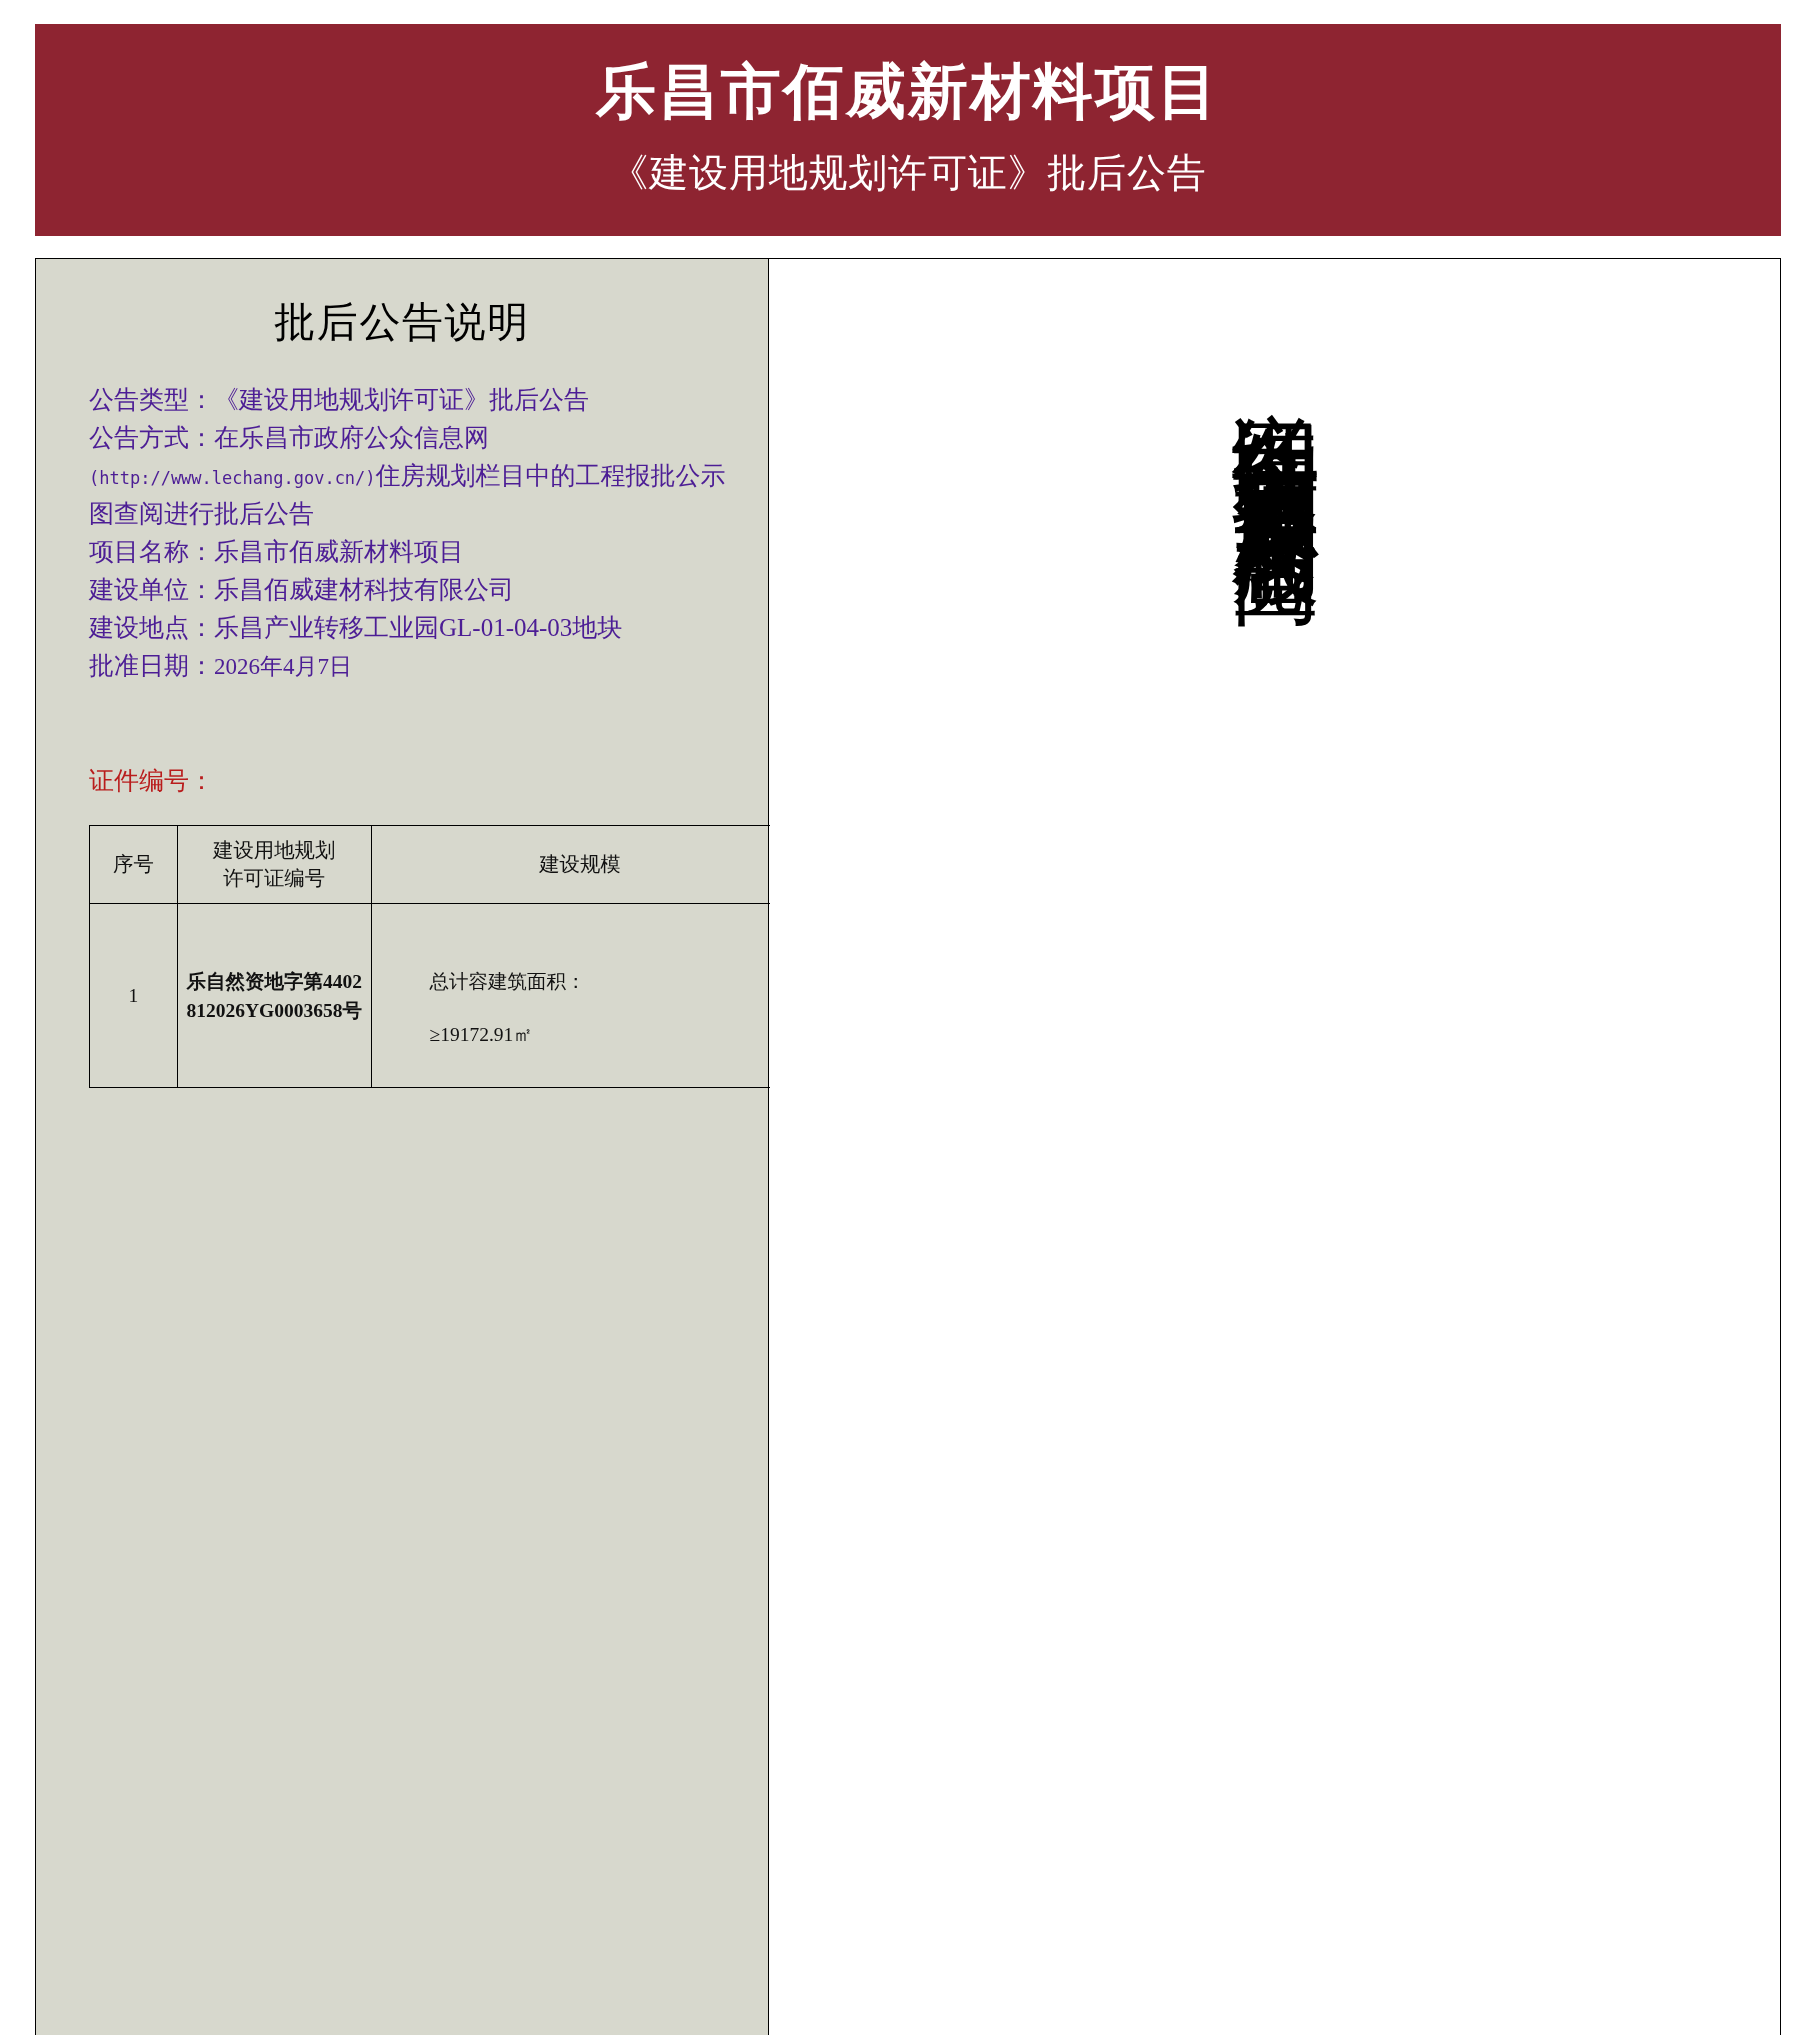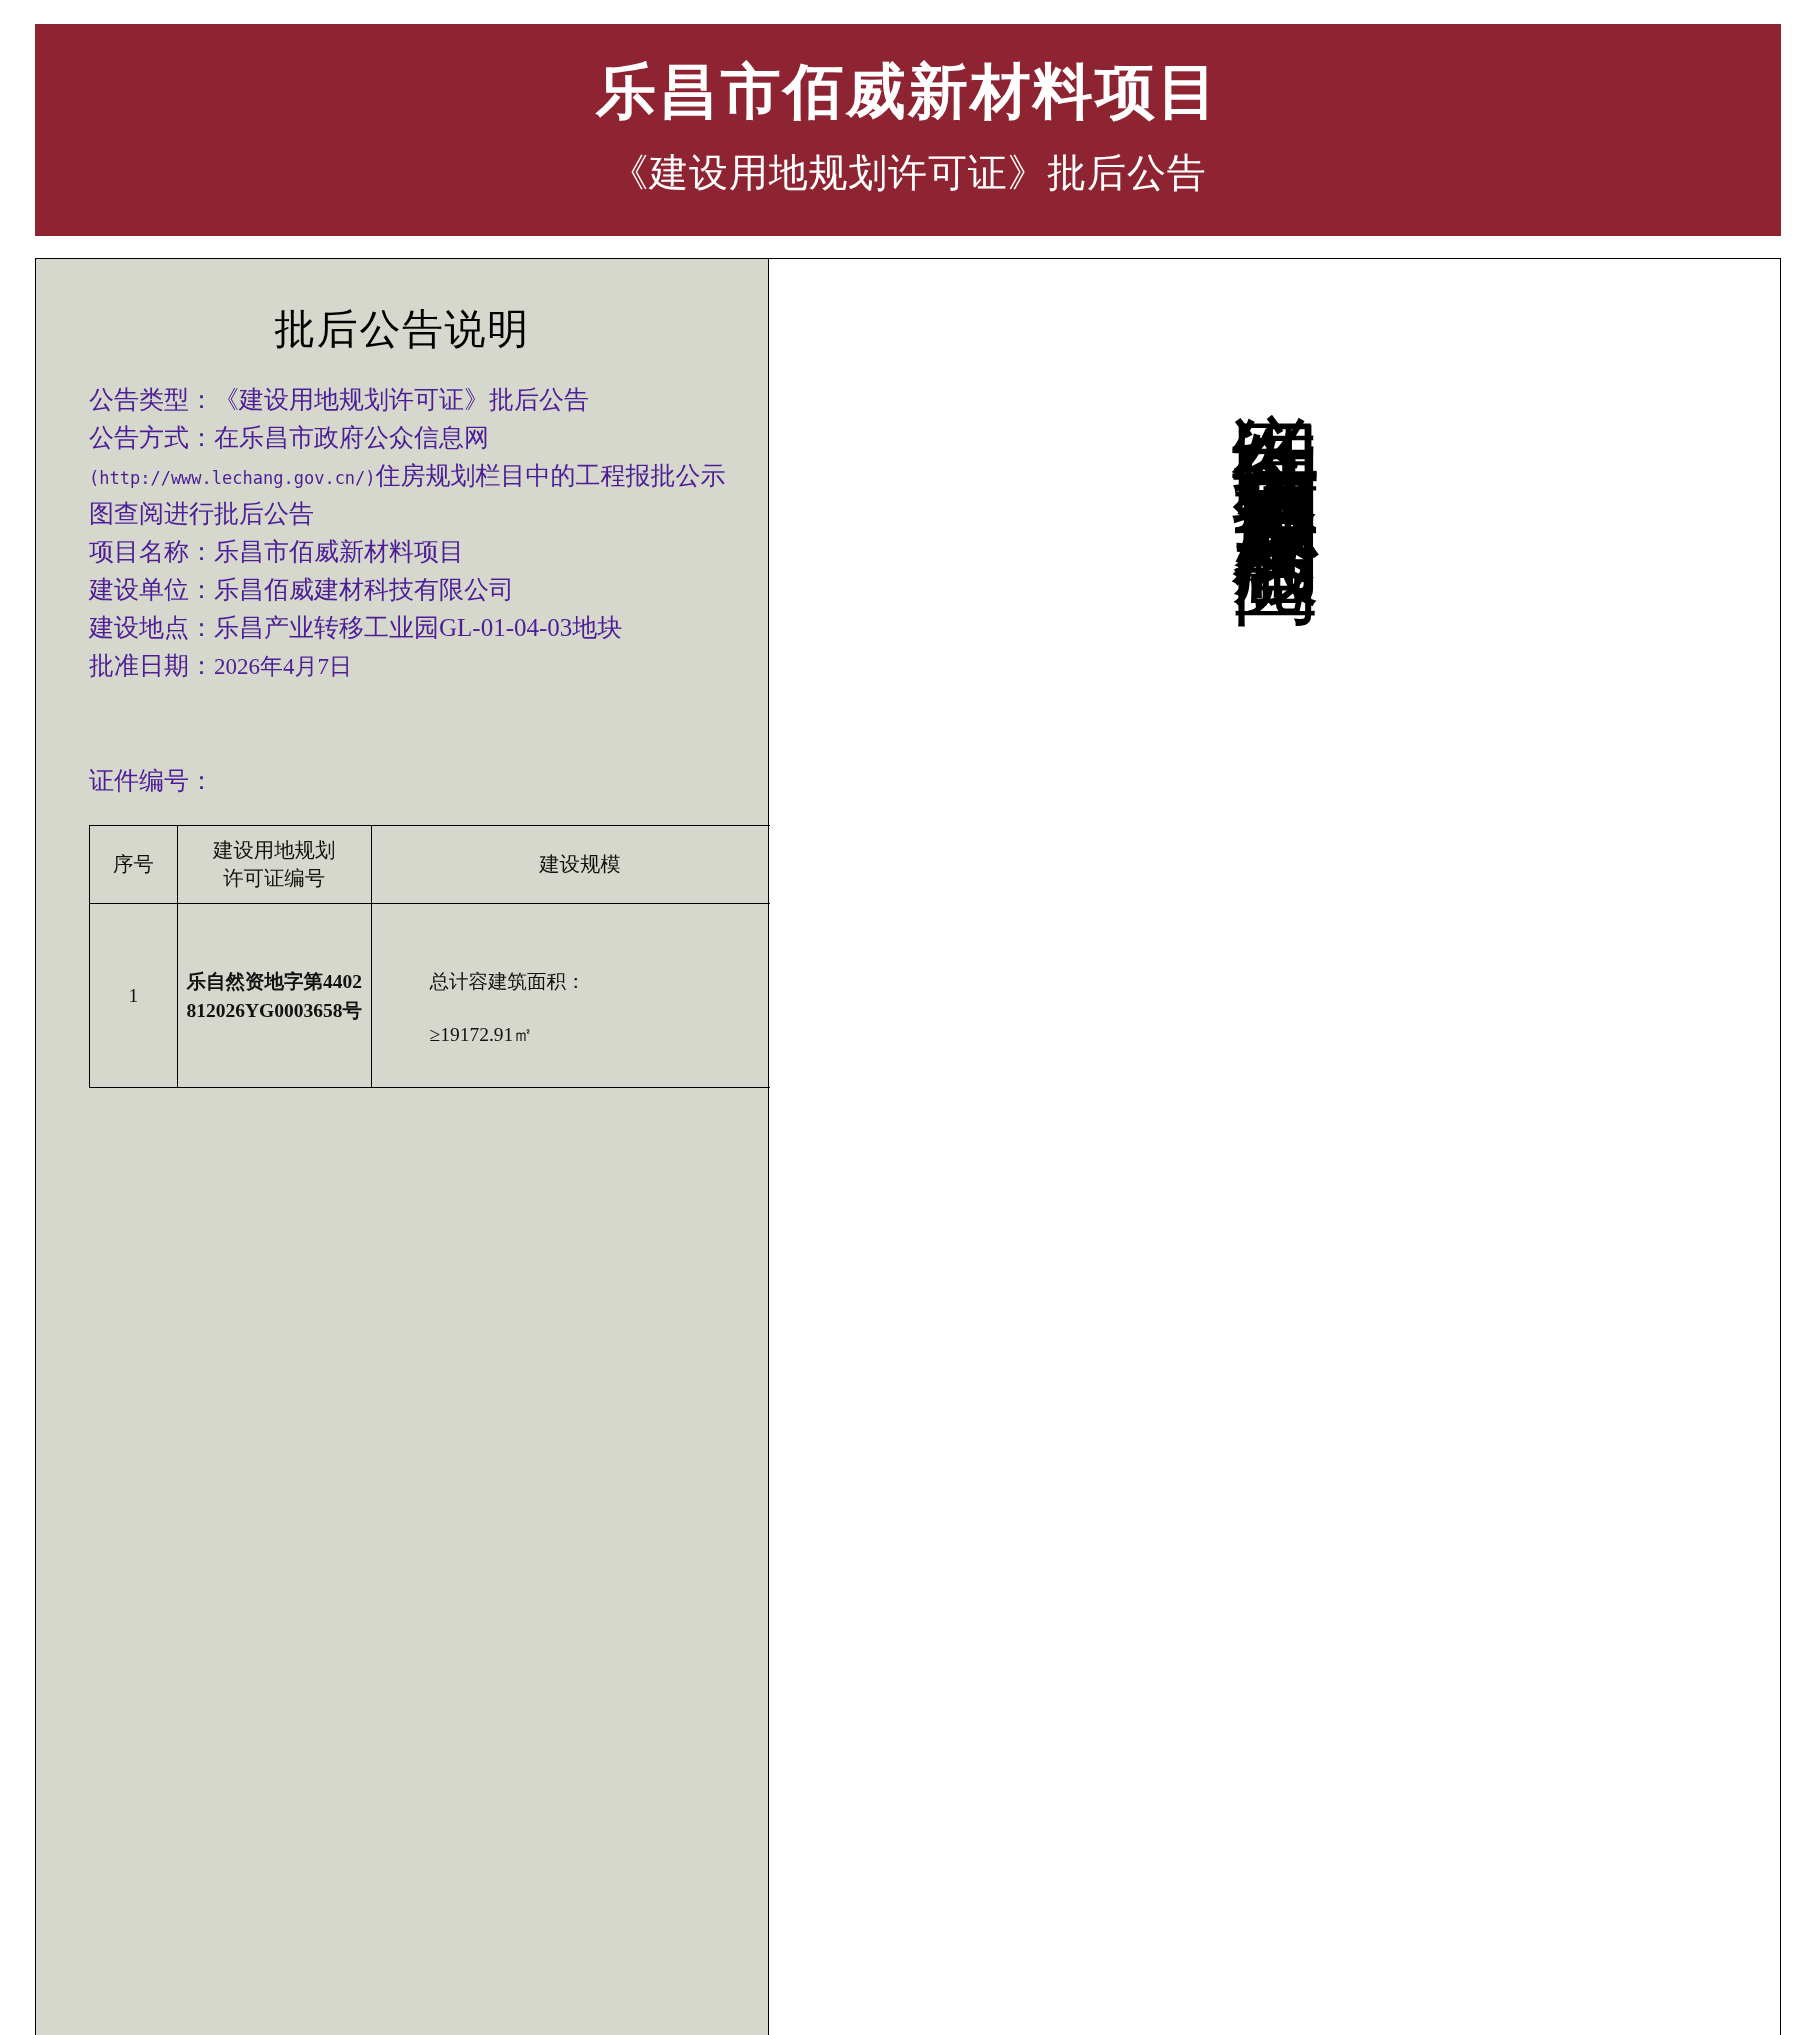--- a/index.html
+++ b/index.html
@@ -79,21 +79,21 @@
     top: 0;
     right: 0;
     height: 100%;
     background: #ffffff;
     box-sizing: border-box;
   }
 
   .panel-title {
     position: absolute;
     left: 0;
-    top: 43px;
+    top: 36px;
     width: 100%;
     text-align: center;
     font-size: 41px;
     letter-spacing: 1.6px;
     color: #000000;
   }
 
   .info-block {
     position: absolute;
     left: 53px;
@@ -113,21 +113,21 @@
   .num-inline {
     font-family: Liberation Serif, serif;
     font-size: 23px;
   }
 
   .cert-label {
     position: absolute;
     left: 53px;
     top: 505px;
     font-size: 25px;
-    color: #4c1d95;
+    color: #b91c1c;
   }
 
   
   .cert-table {
     position: absolute;
     left: 53px;
     top: 566px;
     width: 668px;
     border-collapse: collapse;
     table-layout: fixed;

